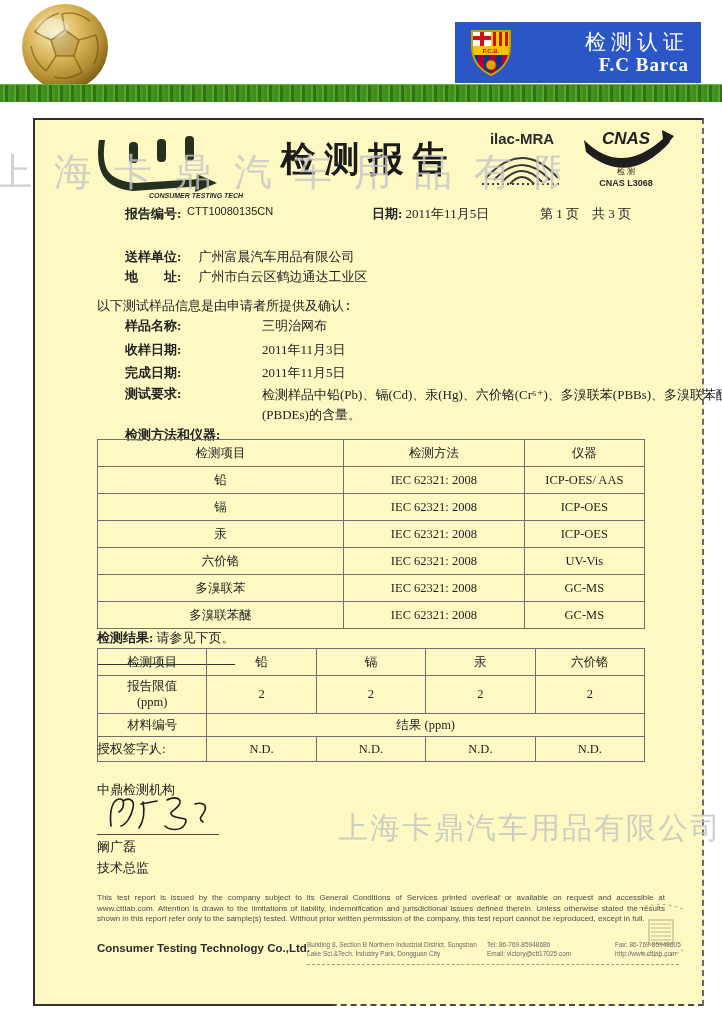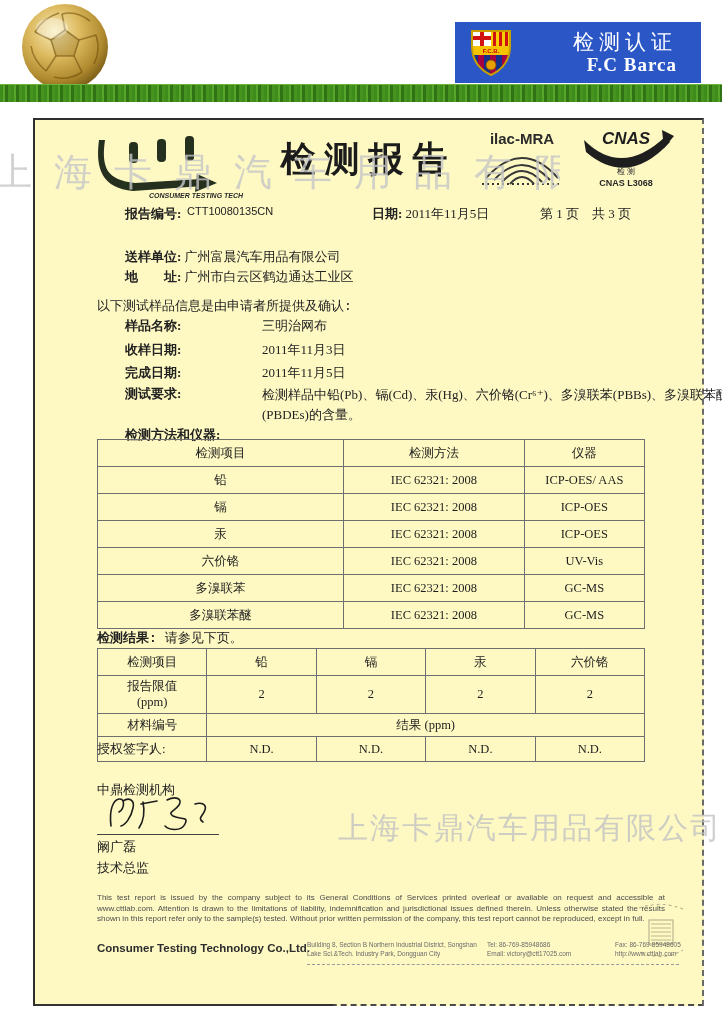--- a/index.html
+++ b/index.html
@@ -16,21 +16,21 @@
     background:
       repeating-linear-gradient(90deg,#3e8c1c 0 3px,#57a52a 3px 5px,#2f7314 5px 8px,#46941f 8px 11px);
     border-top:1px solid #6db43a;
   }
   .banner{
     position:absolute;left:455px;top:22px;width:246px;height:61px;
     background:#2b57c6;display:flex;align-items:center;
     font-family:"Liberation Sans","DejaVu Sans",sans-serif;
   }
   .crest-box{width:54px;height:55px;margin-left:9px;background:#2b57c6;display:flex;align-items:center;justify-content:center;}
-  .banner-text{flex:1;text-align:right;padding-right:24px;color:#fff;line-height:1.15;}
+  .banner-text{flex:1;text-align:right;padding-right:12px;color:#fff;line-height:1.15;}
   .banner-text .l1{font-size:21px;letter-spacing:5px;}
   .banner-text .l2{font-size:19px;font-weight:bold;font-family:"Liberation Serif",serif;letter-spacing:1px;}
   
   .page{
     position:absolute;left:33px;top:118px;width:667px;height:884px;
     background:#fef9c3;
     border-left:2px solid #2f2f2f;border-top:2px solid #2f2f2f;
     border-right:2px dashed #6a6a6a;border-bottom:2px dashed #4a4a4a;
   }
   .page-bottom-solid{position:absolute;left:-2px;bottom:-2px;width:45%;height:2px;background:#333;}
@@ -42,36 +42,36 @@
   .accred{right:28px;top:6px;width:202px;height:76px;display:flex;gap:6px;}
   .accred svg{display:block;}
   
   .meta{top:85px;left:0;width:100%;height:20px;font-size:13px;}
   .meta .m1{position:absolute;left:62px;}
   .meta .m1v{position:absolute;left:152px;font-family:"Liberation Sans",sans-serif;font-size:11px;}
   .meta .m2{position:absolute;left:337px;}
   .meta .m3{position:absolute;left:505px;}
   
   .row{position:absolute;left:62px;font-size:13px;white-space:nowrap;}
-  .row .val{}
+  .row .val{margin-left:14px;}
   .sample-val{position:absolute;left:165px;}
   .request-val{position:absolute;left:165px;width:478px;white-space:normal;line-height:20px;}
   
   table{border-collapse:collapse;table-layout:fixed;}
   td,th{border:1px solid #6f6f6f;text-align:center;font-weight:normal;font-size:12.5px;padding:0 4px;color:#1e1e1e;}
   .methods-table{position:absolute;left:62px;top:319px;width:548px;}
   .methods-table td,.methods-table th{height:26px;}
   .results-table{position:absolute;left:62px;top:528px;width:548px;}
   .results-table .h td{height:26px;}
   .results-table .limit td{height:37px;}
   .results-table .mat td{height:22px;}
   .results-table .vals td{height:24px;}
   .prewrap{white-space:pre-line;line-height:1.25;}
   .results-head{position:absolute;left:62px;top:509px;font-size:13px;}
-  .results-head .u{border-bottom:1px solid #333;padding-bottom:2px;font-family:Liberation Mono, monospace;}
+  .results-head .u{border-bottom:1px solid #333;padding-bottom:19px;}
   
   .sig-line{position:absolute;left:62px;top:714px;width:122px;border-top:1.5px solid #444;}
   .sig-svg{position:absolute;left:70px;top:672px;}
   
   .disclaimer{
     position:absolute;left:62px;top:773px;width:568px;
     font-family:Liberation Sans, sans-serif;
     font-size:8px;line-height:10.5px;color:#4c4c4c;text-align:justify;
   }
   .foot-company{position:absolute;left:62px;top:822px;font-family:"Liberation Sans",sans-serif;font-size:11.5px;font-weight:bold;color:#2d2d2d;}

